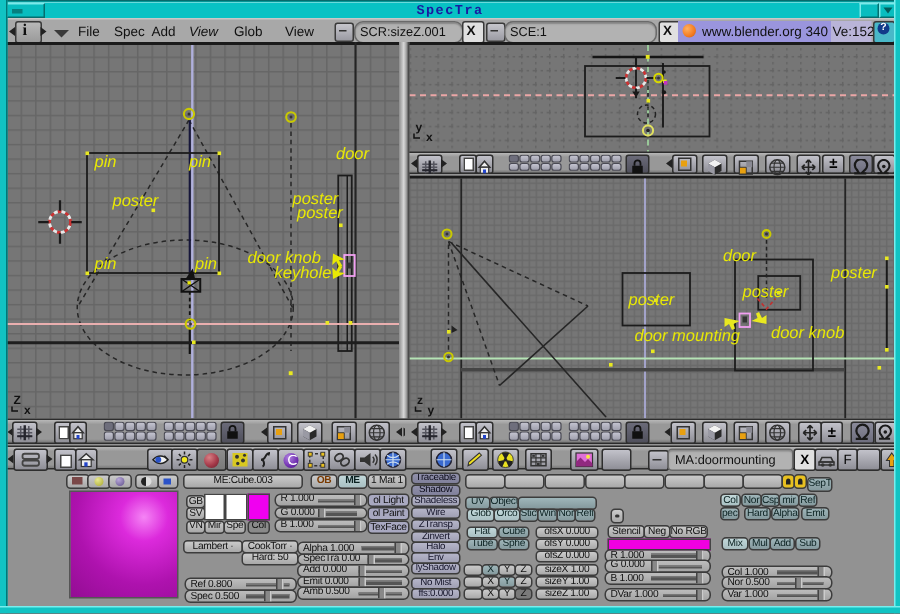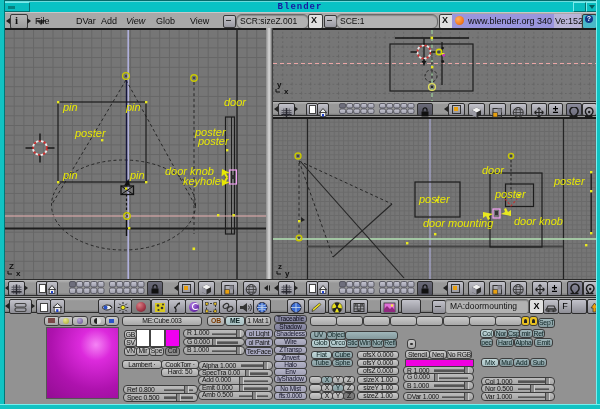--- a/index.html
+++ b/index.html
@@ -36,36 +36,36 @@
 .pbp{position:absolute;background:linear-gradient(#c2d8da,#a8bfc2);border:1px solid #3c3c3c;border-radius:3px;font-size:6.8px;letter-spacing:-0.2px;color:#0c2222;text-align:center;overflow:hidden;white-space:nowrap;}
 .sld{position:absolute;background:linear-gradient(#bdbdbd,#a3a3a3);border:1px solid #3c3c3c;border-radius:4px;font-size:6.8px;letter-spacing:-0.2px;color:#111;overflow:hidden;white-space:nowrap;}
 .tg{position:absolute;width:31px;height:6px;line-height:6px;background:linear-gradient(#b5b5c9,#9f9fb3);border:1px solid #3c3c3c;border-radius:3px;font-size:6.5px;letter-spacing:-0.2px;color:#15152a;text-align:center;overflow:hidden;white-space:nowrap;}
 .tgp{position:absolute;width:31px;height:6px;line-height:6px;background:linear-gradient(#9191ab,#80809a);border:1px solid #3c3c3c;border-radius:3px;font-size:6.5px;letter-spacing:-0.2px;color:#0a0a18;text-align:center;overflow:hidden;white-space:nowrap;}
 .sld i{position:absolute;right:3px;top:2.5px;height:1.5px;background:#555;border-top:1px solid #777;}
 .sld b{position:absolute;top:0;width:3px;height:100%;background:#888;border-left:1px solid #444;border-right:1px solid #ccc;}
 </style></head><body>
 <div id="win">
 
 <div class="abs" id="title">
-  <div class="txt">Blender</div>
+  <div class="txt">SpecTra</div>
   <div class="tbtn" style="left:4px;width:24px;"></div>
   <div class="abs" style="left:8px;top:5px;width:7px;height:3px;background:#067f7f;"></div>
   <div class="tbtn" style="left:573px;width:11px;"></div>
   <div class="tbtn" style="left:586px;width:11px;"></div>
   <div class="abs" style="left:589px;top:4px;width:0;height:0;border-left:3px solid transparent;border-right:3px solid transparent;border-top:4px solid #045c5c;"></div>
 </div>
 
 <div class="abs" id="menu">
   <div class="abs" style="left:2px;top:5px;width:0;height:0;border-top:3px solid transparent;border-bottom:3px solid transparent;border-right:4px solid #222;"></div>
   <div class="hbtn" style="left:6px;top:1px;width:16px;height:13px;background:linear-gradient(#b8b8b8,#9a9a9a);"></div>
   <div class="mtxt" style="left:11px;top:1px;font-weight:bold;font-size:11px;font-family:'Liberation Serif',serif;">i</div>
   <div class="abs" style="left:23px;top:5px;width:0;height:0;border-top:3px solid transparent;border-bottom:3px solid transparent;border-left:4px solid #222;"></div>
   <div class="abs" style="left:32px;top:7px;width:0;height:0;border-left:5px solid transparent;border-right:5px solid transparent;border-top:5.5px solid #3a3a3a;"></div>
-  <div class="mtxt" style="left:31px;">File</div>
-  <div class="mtxt" style="left:72px;">DVar</div>
+  <div class="mtxt" style="left:48px;">File</div>
+  <div class="mtxt" style="left:72px;">Spec</div>
   <div class="mtxt" style="left:97px;">Add</div>
   <div class="mtxt" style="left:122px;font-style:italic;">View</div>
   <div class="mtxt" style="left:152px;">Glob</div>
   <div class="mtxt" style="left:186px;">View</div>
   <div class="hbtn" style="left:219px;top:2px;width:11px;height:11px;"></div>
   <div class="abs" style="left:222px;top:7px;width:5px;height:1px;background:#333;"></div>
   <div class="field" style="left:232px;top:1px;width:71px;height:13px;"></div>
   <div class="ftxt" style="left:236px;top:3px;">SCR:sizeZ.001</div>
   <div class="hbtn" style="left:304px;top:1px;width:13px;height:13px;background:#e0e0e0;"></div>
   <div class="mtxt" style="left:307px;top:2px;font-weight:bold;">X</div>

